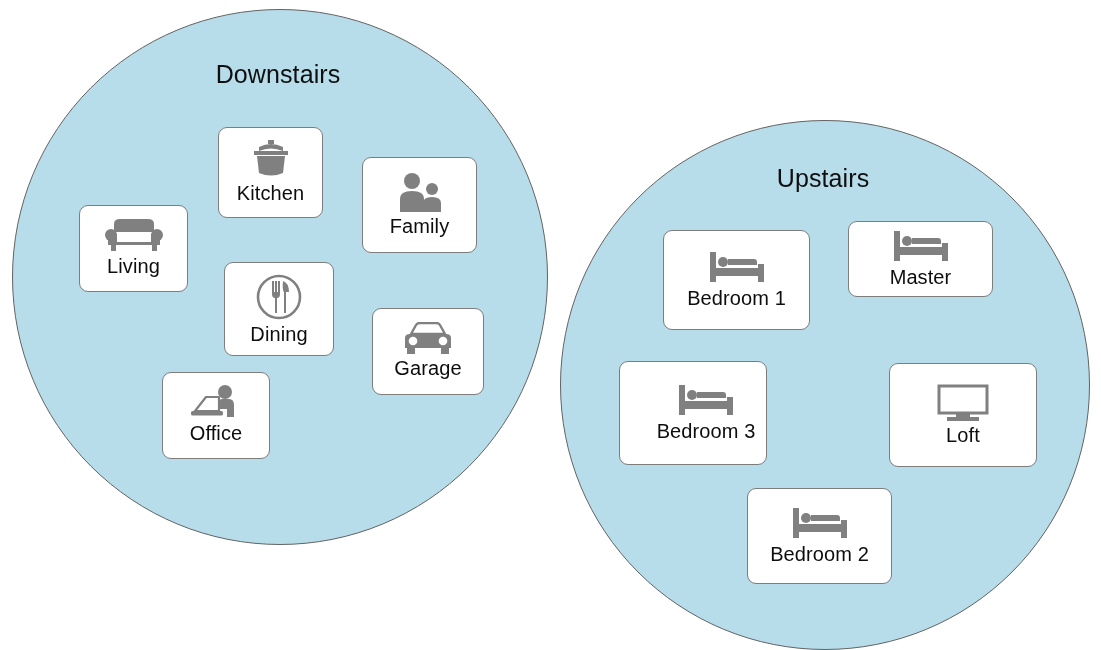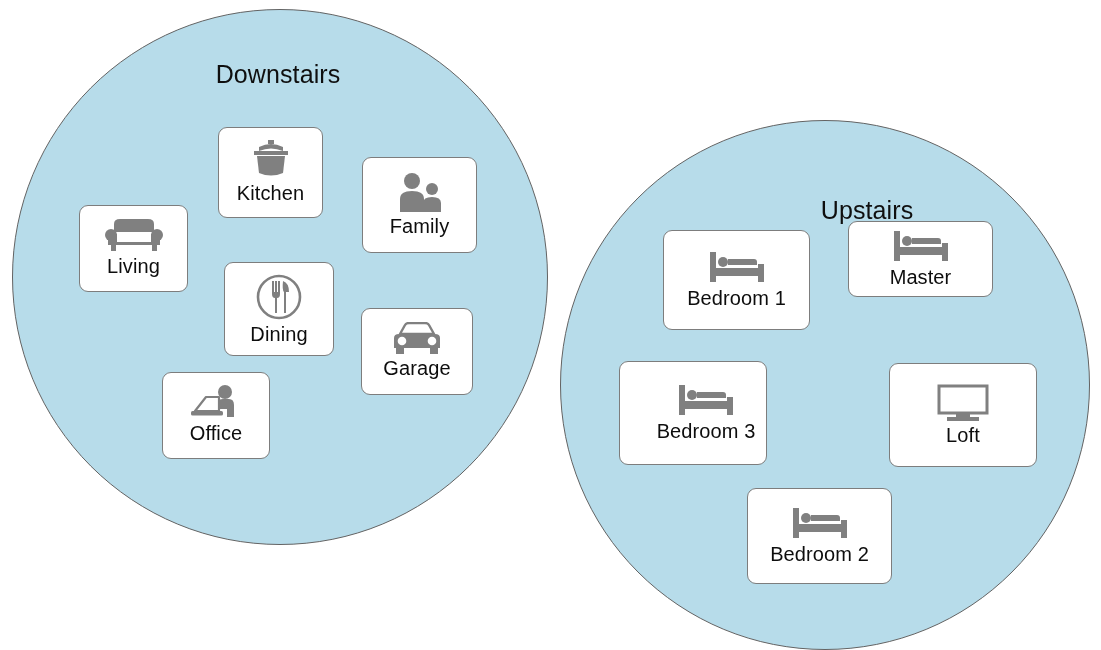--- a/index.html
+++ b/index.html
@@ -58,21 +58,21 @@
 </style>
 </head>
 <body>
 
 <div id="stage">
 
   <div class="zone" style="left:12px; top:9px; width:536px; height:536px;"></div>
   <div class="zone-label" style="left:278px; top:60px;">Downstairs</div>
 
   <div class="zone" style="left:560px; top:120px; width:530px; height:530px;"></div>
-  <div class="zone-label" style="left:867px; top:164px;margin-top:32px;">Upstairs</div>
+  <div class="zone-label" style="left:823px; top:164px;">Upstairs</div>
 
   <div class="card" style="left:218px; top:127px; width:105px; height:91px;">
     <span class="ico">
       <svg width="46" height="42" viewBox="0 0 46 42">
         <rect x="20" y="1" width="6" height="4" fill="#808080"></rect>
         <path d="M11 8 Q23 2 35 8 L35 12 Q23 7 11 12 Z" fill="#808080"></path>
         <rect x="6" y="12" width="34" height="4" fill="#808080"></rect>
         <path d="M9 17 L37 17 L35 34 Q23 39 11 34 Z" fill="#808080"></path>
       </svg>
     </span>
@@ -110,21 +110,21 @@
     <span class="ico">
       <svg width="50" height="50" viewBox="0 0 50 50">
         <circle cx="25" cy="25" r="21" fill="none" stroke="#808080" stroke-width="2.6"></circle>
         <path d="M18 9 L18 22 Q18 26 21 26 L21 41 L23 41 L23 26 Q26 26 26 22 L26 9 L24 9 L24 20 L23 20 L23 9 L21 9 L21 20 L20 20 L20 9 Z" fill="#808080"></path>
         <path d="M29 9 Q35 11 35 20 L32 20 L32 41 L30 41 L30 20 Q28 18 29 9 Z" fill="#808080"></path>
       </svg>
     </span>
     <span class="card-label">Dining</span>
   </div>
 
-  <div class="card" style="left:361px; top:308px; width:112px; height:87px;">
+  <div class="card" style="left:372px; top:308px; width:112px; height:87px;">
     <span class="ico">
       <svg width="56" height="34" viewBox="0 0 56 34">
         <path d="M16 3 Q17 1 20 1 L36 1 Q39 1 40 3 L45 12 L11 12 Z" fill="none" stroke="#808080" stroke-width="2.4" stroke-linejoin="round"></path>
         <path d="M5 16 Q5 12 10 12 L46 12 Q51 12 51 16 L51 26 L5 26 Z" fill="#808080"></path>
         <circle cx="13" cy="19" r="4.3" fill="#ffffff"></circle>
         <circle cx="43" cy="19" r="4.3" fill="#ffffff"></circle>
         <rect x="7" y="26" width="8" height="6" fill="#808080"></rect>
         <rect x="41" y="26" width="8" height="6" fill="#808080"></rect>
       </svg>
     </span>

